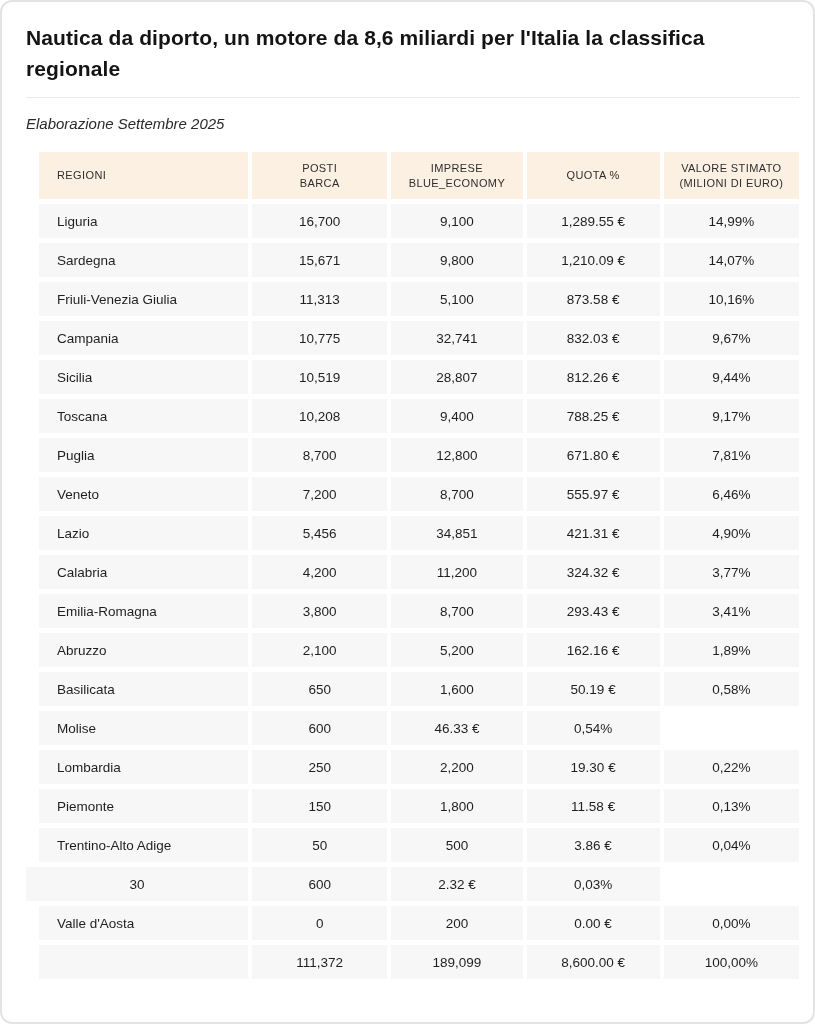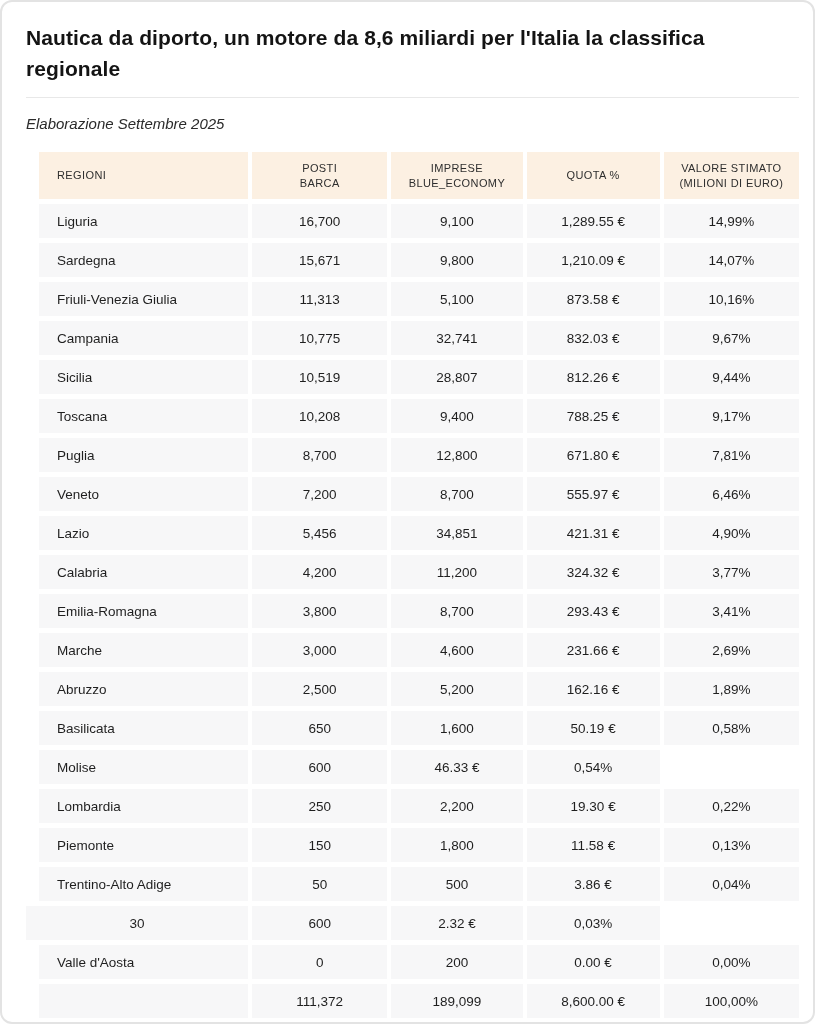--- a/index.html
+++ b/index.html
@@ -177,29 +177,22 @@
         <div class="t-cell col-4">3,77%</div>
       </div>
       <div class="t-row">
         <div class="t-cell col-0">Emilia-Romagna</div>
         <div class="t-cell col-1">3,800</div>
         <div class="t-cell col-2">8,700</div>
         <div class="t-cell col-3">293.43 €</div>
         <div class="t-cell col-4">3,41%</div>
       </div>
       <div class="t-row">
-        <div class="t-cell col-0">Marche</div>
-        <div class="t-cell col-1">3,000</div>
-        <div class="t-cell col-2">4,600</div>
-        <div class="t-cell col-3">231.66 €</div>
-        <div class="t-cell col-4">2,69%</div>
-      </div>
-      <div class="t-row">
         <div class="t-cell col-0">Abruzzo</div>
-        <div class="t-cell col-1">2,500</div>
+        <div class="t-cell col-1">2,100</div>
         <div class="t-cell col-2">5,200</div>
         <div class="t-cell col-3">162.16 €</div>
         <div class="t-cell col-4">1,89%</div>
       </div>
       <div class="t-row">
         <div class="t-cell col-0">Basilicata</div>
         <div class="t-cell col-1">650</div>
         <div class="t-cell col-2">1,600</div>
         <div class="t-cell col-3">50.19 €</div>
         <div class="t-cell col-4">0,58%</div>

